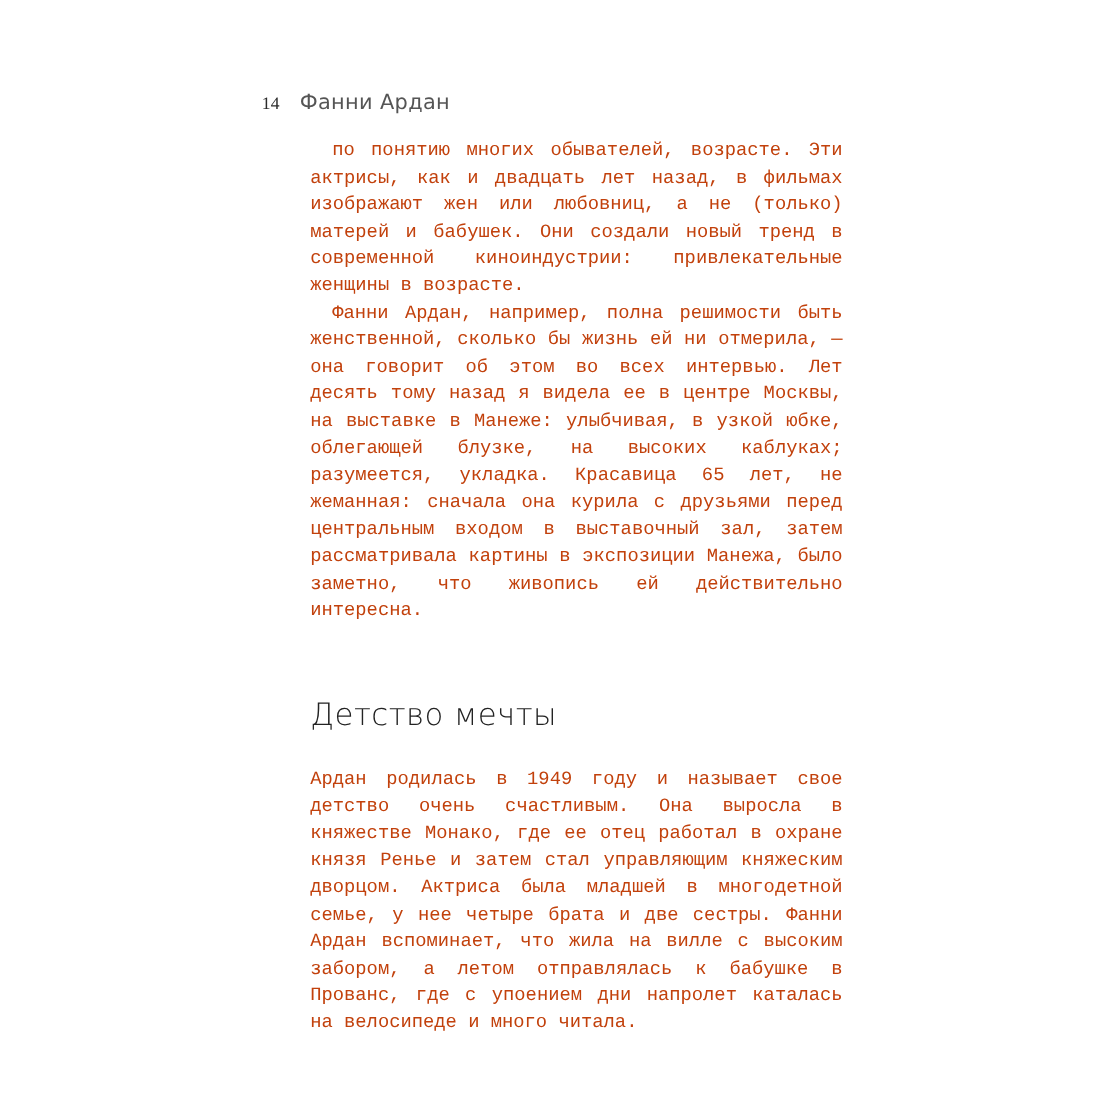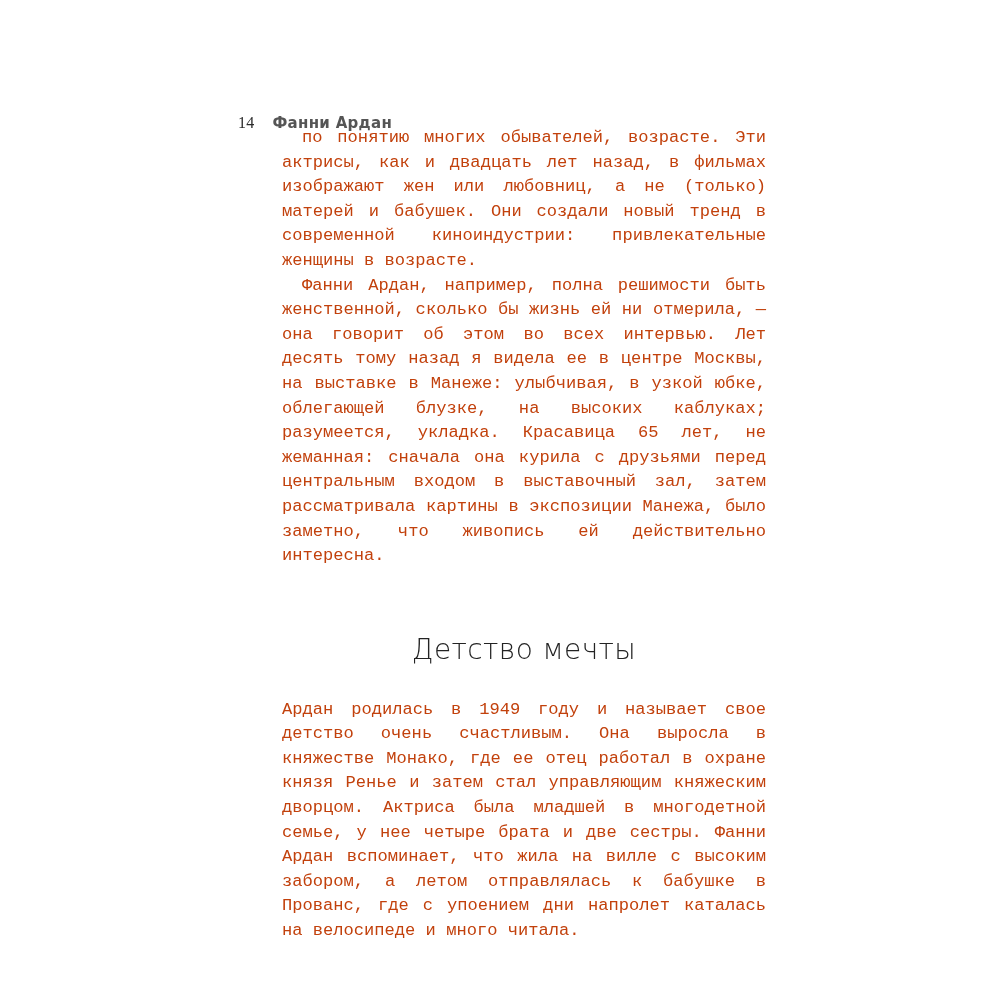--- a/index.html
+++ b/index.html
@@ -33,25 +33,24 @@
     white-space: nowrap;
   }
   .folio {
     font-family: "Liberation Serif", "DejaVu Serif", serif;
     font-size: 16px;
     color: #2b2b2b;
     letter-spacing: 0.2px;
   }
   .running-title {
     font-family: "DejaVu Sans", "Liberation Sans", sans-serif;
-    font-size: 15px;
-    font-weight: 700;
+    font-size: 19px;
+    font-weight: 400;
     color: #555555;
     letter-spacing: 0.3px;
-    margin-top: 32px;
   }
 
   
   .text-column {
     position: absolute;
     left: 282px;
     top: 126px;
     width: 484px;
   }
 
@@ -71,21 +70,21 @@
   }
 
   
   .section-heading {
     margin: 0;
     font-family: "DejaVu Sans", "Liberation Sans", sans-serif;
     font-weight: 300;
     font-size: 28px;
     line-height: 34px;
     color: #232323;
-    text-align: center;
+    text-align: left;
     letter-spacing: 0.4px;
     padding-top: 64px;
     padding-bottom: 31px;
   }
 </style>
 </head>
 <body>
 
 <div class="page">
 

